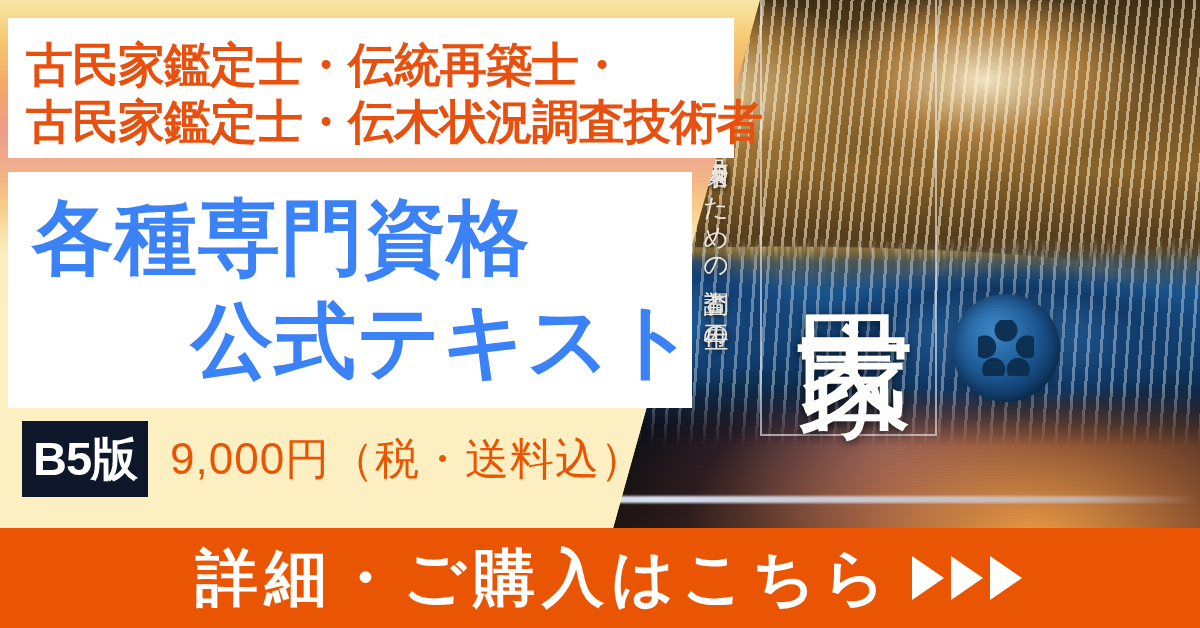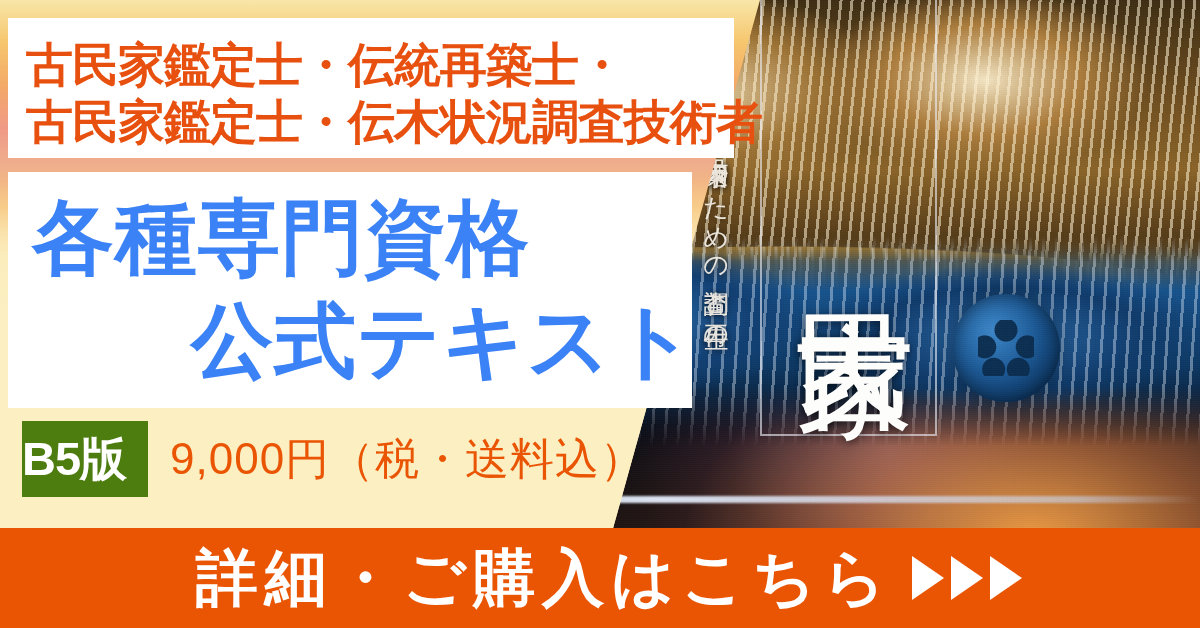--- a/index.html
+++ b/index.html
@@ -186,23 +186,24 @@
     letter-spacing:1px;
     white-space:nowrap;
   }
   .heading-lg .ln1{ display:block;padding-left:24px; }
   .heading-lg .ln2{ display:block;padding-left:164px;margin-left:19px; }
 
   
   .badge{
     position:absolute;left:22px;top:421px;
     width:126px;height:76px;
-    background:#4d7c0f;
+    background:#0f172a;
     color:#ffffff;
     font-weight:700;font-size:47px;line-height:76px;
+    text-align:center;
     letter-spacing:-1px;
     font-family:"Liberation Sans","DejaVu Sans",sans-serif;
   }
   .price{
     position:absolute;left:170px;top:421px;height:76px;line-height:76px;
     color:#ea5504;
     font-weight:400;font-size:44px;
     letter-spacing:1px;white-space:nowrap;
     font-family:"Liberation Sans","DejaVu Sans",sans-serif;
   }

